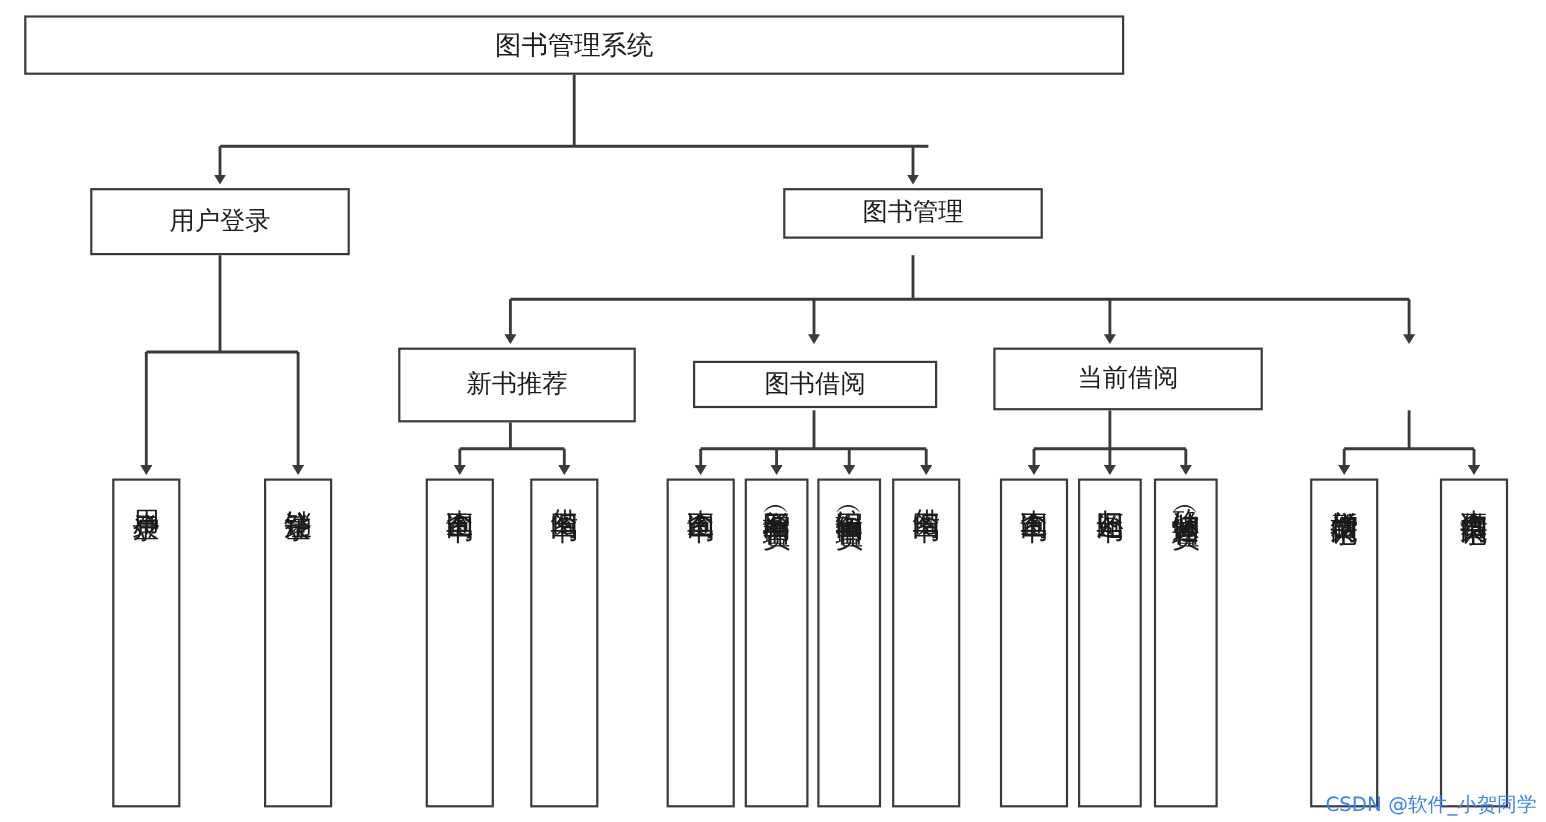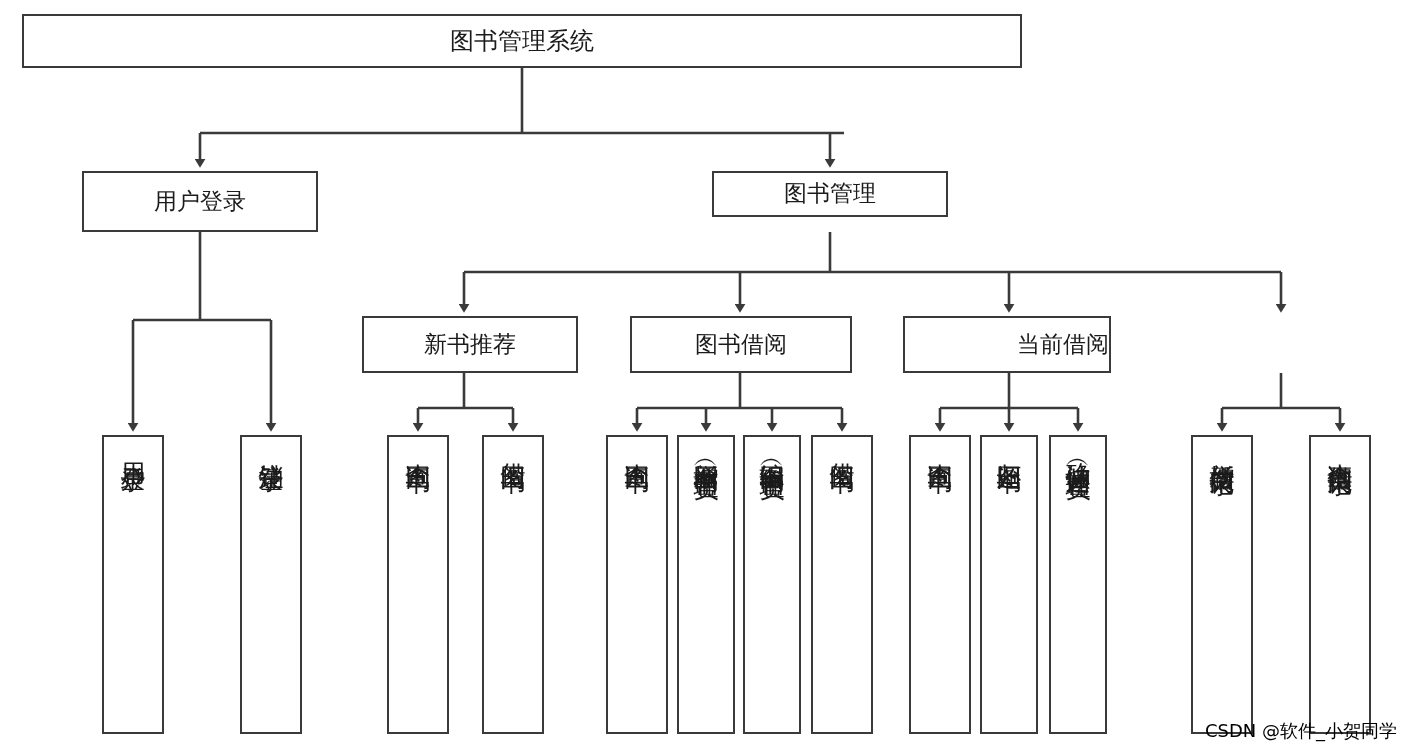--- a/index.html
+++ b/index.html
@@ -61,21 +61,21 @@
     text-orientation: upright;
     font-size: 25px;
     letter-spacing: 2px;
     line-height: 1;
   }
   .watermark {
     position: absolute;
     right: 8px;
     bottom: 4px;
     font-size: 18px;
-    color: #000000;
+    color: #3b82f6;
     white-space: nowrap;
     z-index: 3;
     font-family: "DejaVu Sans", "Liberation Sans", sans-serif;
   }
 </style>
 </head>
 <body>
 
 <div id="canvas">
 
@@ -134,29 +134,29 @@
   </div>
 
   <div class="node horiz" style="left:82px; top:171px; width:236px; height:61px;">
     <span class="node-label">用户登录</span>
   </div>
 
   <div class="node horiz" style="left:712px; top:171px; width:236px; height:46px;">
     <span class="node-label">图书管理</span>
   </div>
 
-  <div class="node horiz" style="left:362px; top:316px; width:216px; height:57px;">
+  <div class="node horiz" style="left:362px; top:316px; width:216px; height:68px;">
     <span class="node-label">新书推荐</span>
   </div>
 
-  <div class="node horiz" style="left:630px; top:316px; width:222px; height:57px;">
+  <div class="node horiz" style="left:630px; top:328px; width:222px; height:43px;">
     <span class="node-label">图书借阅</span>
   </div>
 
-  <div class="node horiz" style="left:903px; top:316px; width:208px; height:57px;justify-content:flex-end;">
+  <div class="node horiz" style="left:903px; top:316px; width:245px; height:57px;">
     <span class="node-label">当前借阅</span>
   </div>
 
 
   <div class="node vert" style="left:102px; top:435px; width:62px; height:299px;">
     <span class="node-label">用户登录</span>
   </div>
 
   <div class="node vert" style="left:240px; top:435px; width:62px; height:299px;">
     <span class="node-label">注销登录</span>

